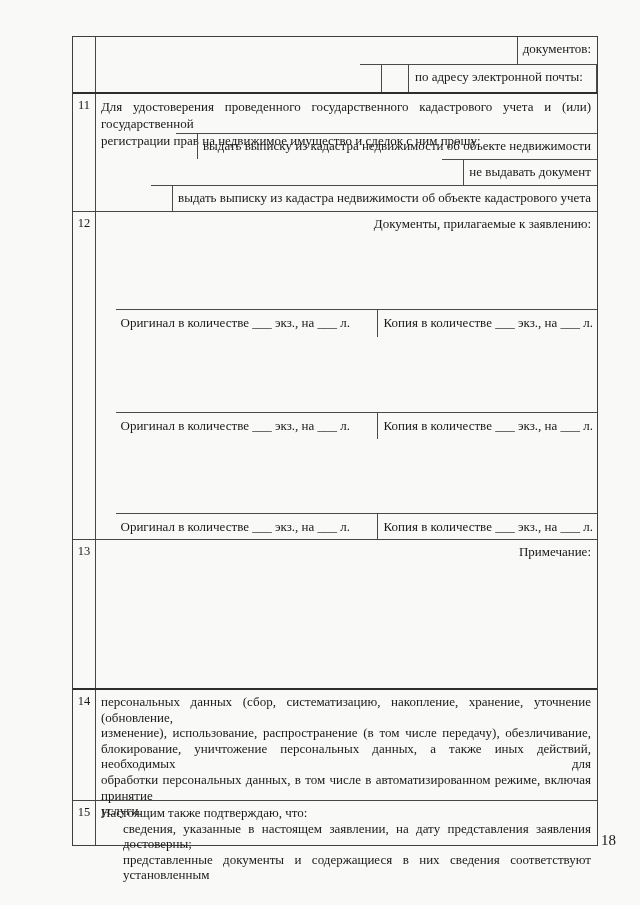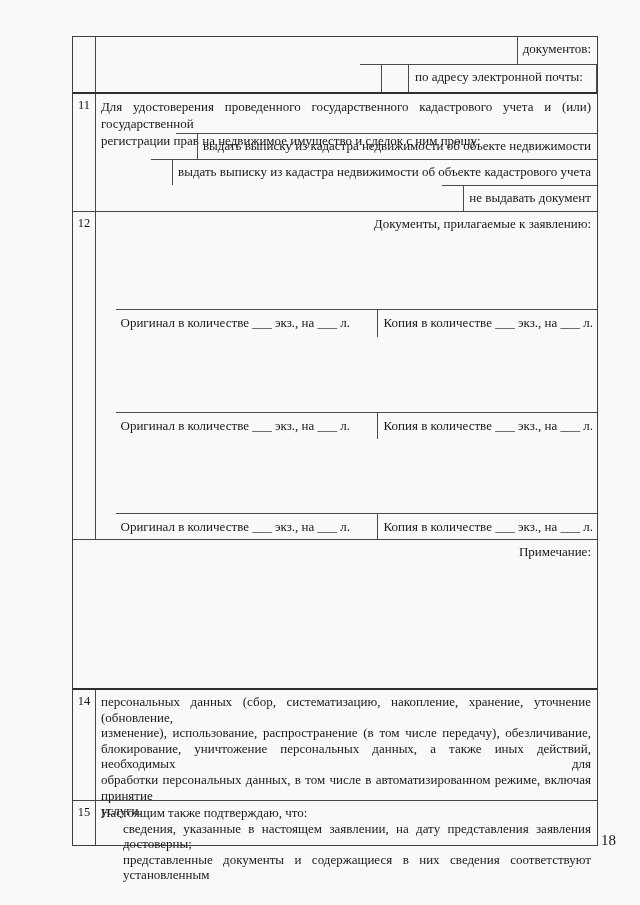--- a/index.html
+++ b/index.html
@@ -73,25 +73,25 @@
             <div class="jl">Для удостоверения проведенного государственного кадастрового учета и (или) государственной</div>
             <div>регистрации прав на недвижимое имущество и сделок с ним прошу:</div>
           </div>
         </div>
         <div class="sub-row" style="height:26px">
           <div class="cb-cell"></div>
           <div class="text-cell">выдать выписку из кадастра недвижимости об объекте недвижимости</div>
         </div>
         <div class="sub-row" style="height:26px">
           <div class="cb-cell"></div>
-          <div class="text-cell">выдать выписку из кадастра недвижимости об объекте кадастрового учета</div>
+          <div class="text-cell">не выдавать документ</div>
         </div>
         <div class="sub-row" style="height:26px">
           <div class="cb-cell"></div>
-          <div class="text-cell">не выдавать документ</div>
+          <div class="text-cell">выдать выписку из кадастра недвижимости об объекте кадастрового учета</div>
         </div>
       </div>
     </div>
 
     <div class="group">
       <div class="num-cell">12</div>
       <div class="group-content">
         <div class="sub-row" style="height:25px">
           <div class="text-cell">Документы, прилагаемые к заявлению:</div>
         </div>
@@ -113,20 +113,21 @@
         <div class="sub-row" style="height:24px"></div>
         <div class="sub-row" style="height:24px"></div>
         <div class="sub-row" style="height:26px">
           <div class="orig-cell">Оригинал в количестве ___ экз., на ___ л.</div>
           <div class="copy-cell">Копия в количестве ___ экз., на ___ л.</div>
         </div>
       </div>
     </div>
 
     <div class="group">
+      <div class="num-cell">13</div>
       <div class="group-content">
         <div class="sub-row" style="height:24px">
           <div class="text-cell">Примечание:</div>
         </div>
         <div class="sub-row" style="height:25px"></div>
         <div class="sub-row" style="height:25px"></div>
         <div class="sub-row" style="height:26px"></div>
         <div class="sub-row" style="height:24px"></div>
         <div class="sub-row" style="height:24px"></div>
       </div>

